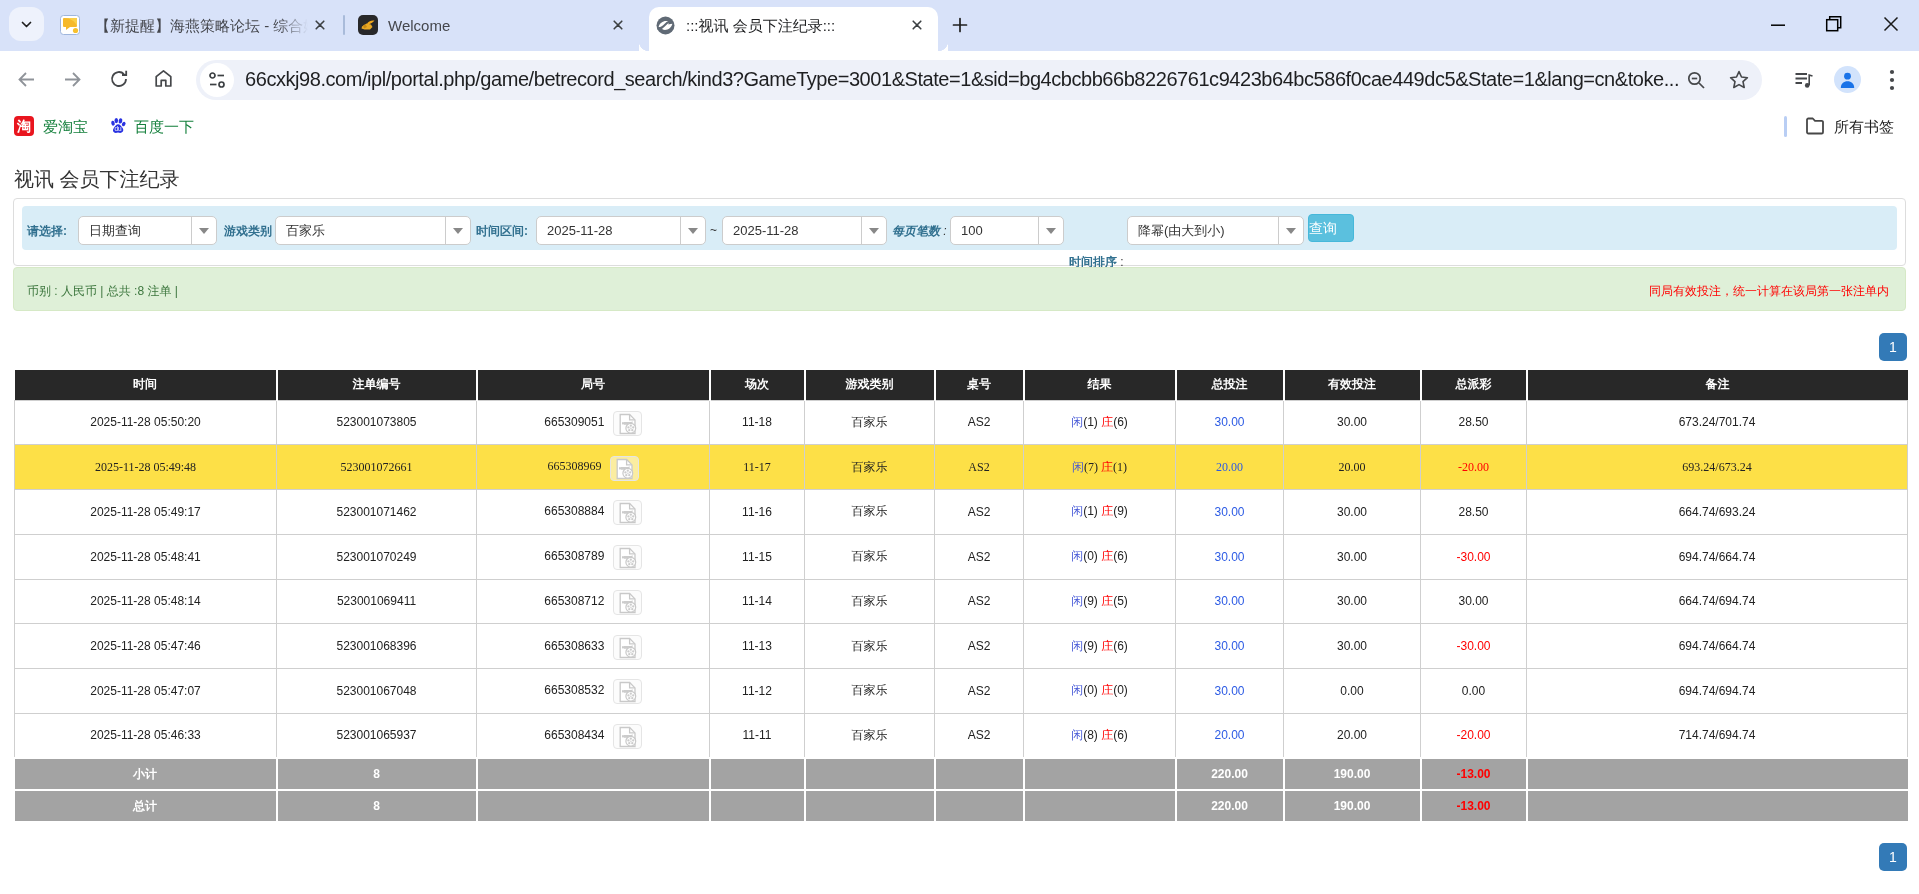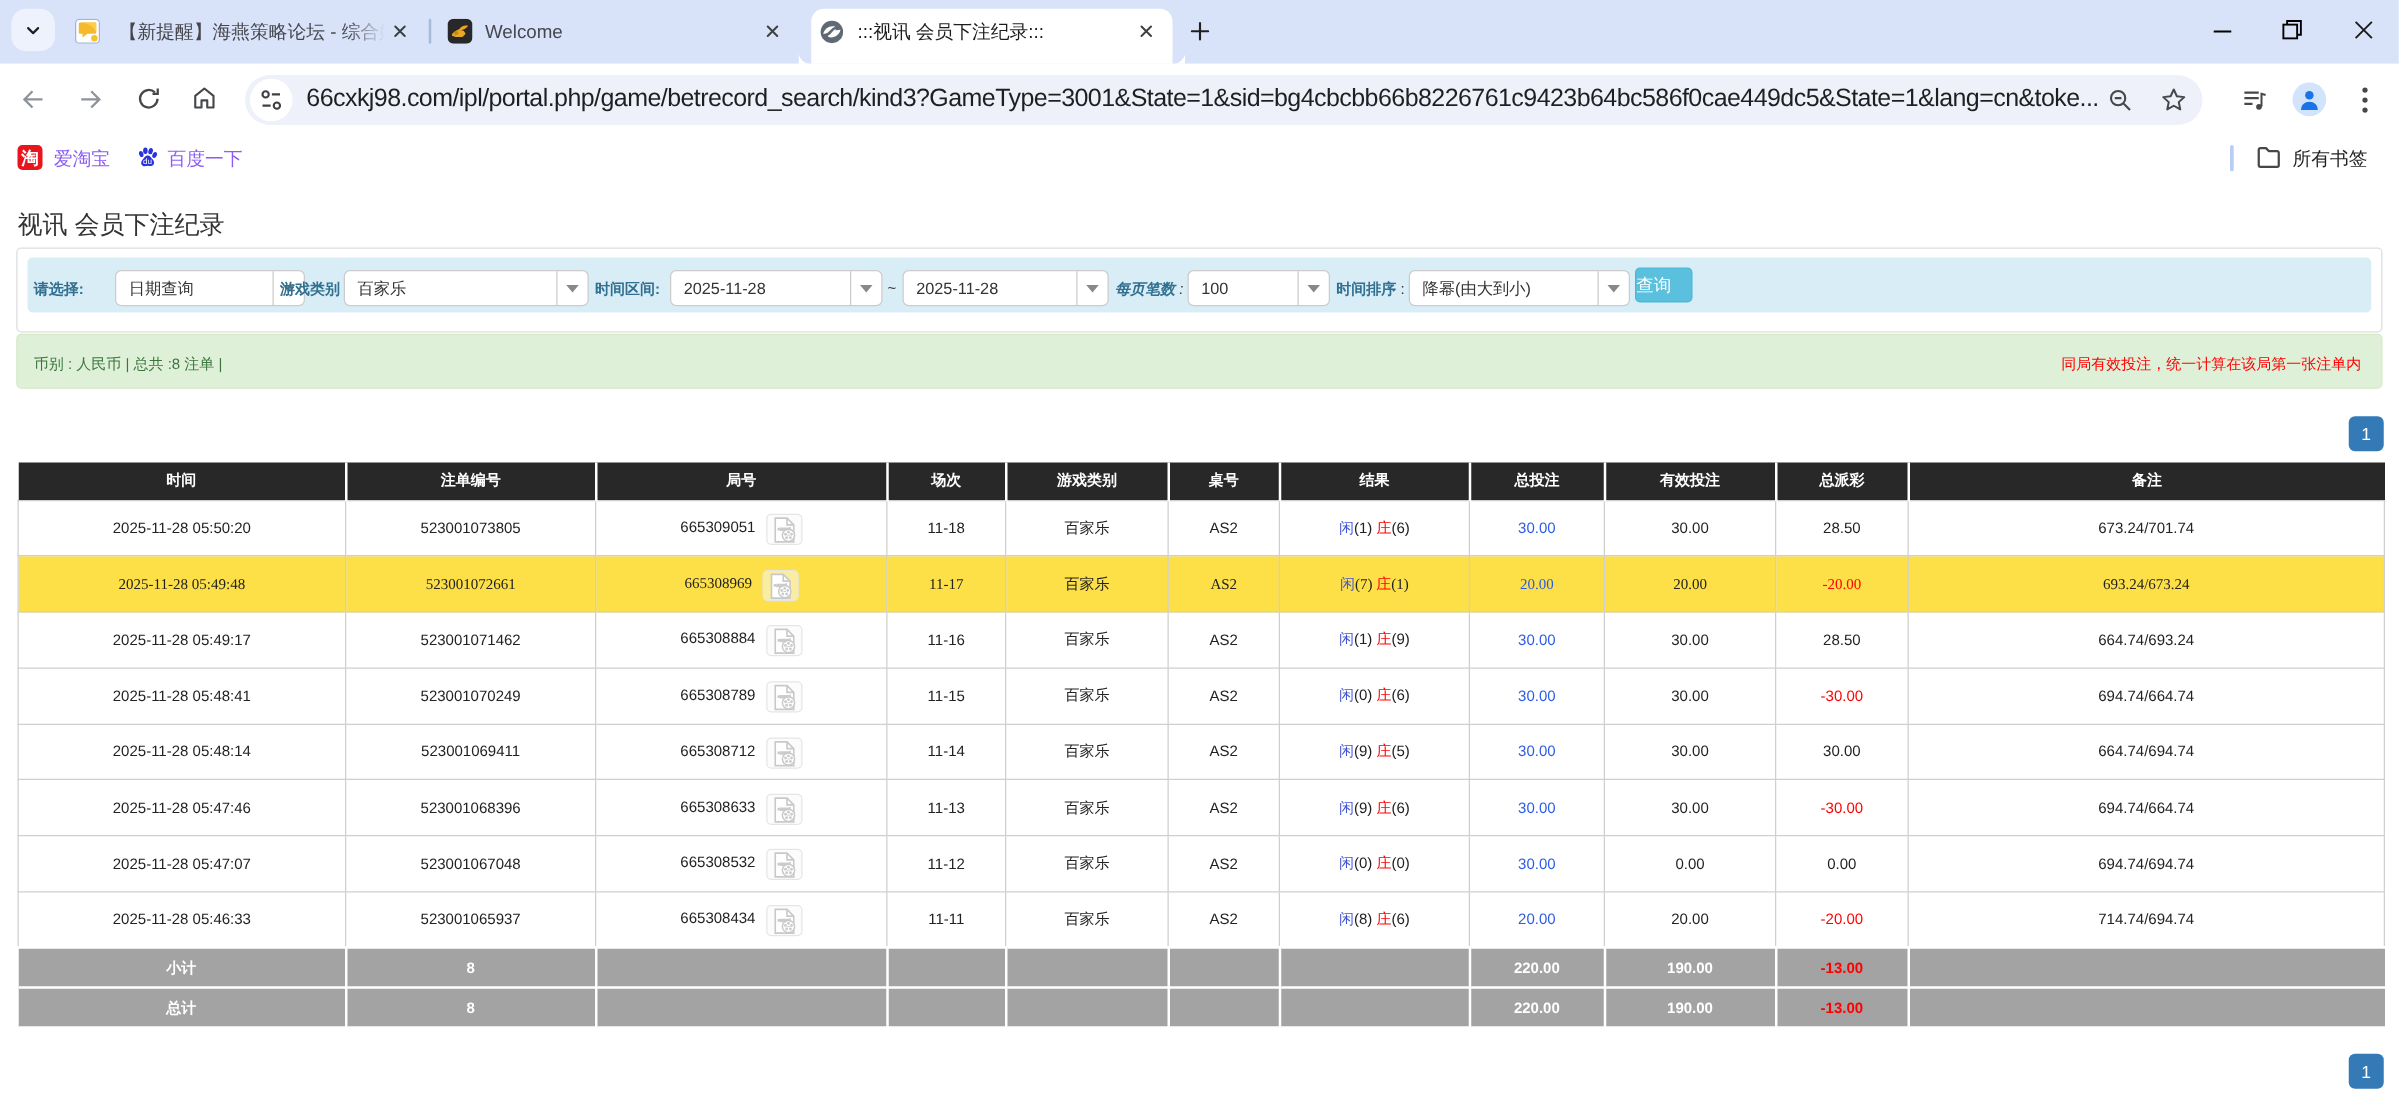--- a/index.html
+++ b/index.html
@@ -19,21 +19,21 @@
 .tabsep { position:absolute; top:15px; width:2px; height:20px; background:#a9bbda; border-radius:1px; }
 
 .winctl { position:absolute; top:0; }
 
 #toolbar { position:absolute; left:0; top:51px; width:1919px; height:56px; background:#fff; }
 #omnibox { position:absolute; left:196px; top:9px; width:1566px; height:40px; border-radius:20px; background:#eef1f9; }
 #tunecirc { position:absolute; left:4px; top:3px; width:34px; height:34px; border-radius:50%; background:#fff; }
 #urltxt { position:absolute; left:46px; top:8px; font-size:20px; color:#1e1f21; letter-spacing:-0.45px; white-space:nowrap; width:1437px; overflow:hidden;text-align:right; }
 
 #bookmarks { position:absolute; left:0; top:107px; width:1919px; height:39px; background:#fff; }
-.bmtxt { font-size:15px; color:#8b5cf6; }
+.bmtxt { font-size:15px; color:#15803d; }
 
 #pagetitle { position:absolute; left:14px; top:166px; font-size:20px; color:#333; }
 #filterwrap { position:absolute; left:13px; top:198px; width:1893px; height:68px; border:1px solid #ddd; border-radius:4px; background:#fff; }
 #filterbar { position:absolute; left:22px; top:206px; width:1875px; height:44px; background:#d9edf7; border-radius:4px; }
 .flabel { position:absolute; top:223px; font-size:12px; font-weight:bold; color:#31708f; white-space:nowrap; }
 .combo { position:absolute; top:216px; height:29px; background:#fff; border:1px solid #ccc; border-radius:5px; }
 .combo .ctext { position:absolute; left:10px; top:0; line-height:27px; font-size:13px; color:#333; white-space:nowrap; }
 .combo .carr { position:absolute; right:0; top:0; width:25px; height:27px; border-left:1px solid #ccc; }
 .combo .carr:after { content:""; position:absolute; left:7px; top:11px; width:0; height:0; border:5px solid transparent; border-top:6px solid #888; }
 #qbtn { position:absolute; left:1308px; top:214px; width:46px; height:28px; background:#5bc0de; border:1px solid #46b8da; border-radius:4px; color:#fff; font-size:14px; text-align:left; line-height:26px; }
@@ -185,21 +185,21 @@
   <div style="position:absolute;left:1784px;top:9px;width:3px;height:21px;border-radius:2px;background:#b9cef4;"></div>
   <svg style="position:absolute;left:1805px;top:10px;" width="20" height="18" viewBox="0 0 20 18">
       <path d="M2 15.2 V2.8 A1.3 1.3 0 0 1 3.3 1.5 H7.8 L10 3.8 H16.7 A1.3 1.3 0 0 1 18 5.1 V15.2 A1.3 1.3 0 0 1 16.7 16.5 H3.3 A1.3 1.3 0 0 1 2 15.2 Z" fill="none" stroke="#474747" stroke-width="1.8" stroke-linejoin="round"></path>
     </svg>
   <div class="bmtxt" style="position:absolute;left:1834px;top:11px;color:#1f1f1f;">所有书签</div>
 </div>
 <div id="pagetitle">视讯 会员下注纪录</div>
 <div id="filterwrap"></div>
 <div id="filterbar"></div>
 <div class="flabel" style="left:27px;">请选择:</div>
-<div class="combo" style="left:92px; width:152px;">
+<div class="combo" style="left:78px; width:139px;">
     <div class="ctext">日期查询</div>
     <div class="carr"></div>
   </div>
 <div class="flabel" style="left:224px;">游戏类别</div>
 <div class="combo" style="left:275px; width:196px;">
     <div class="ctext">百家乐</div>
     <div class="carr"></div>
   </div>
 <div class="flabel" style="left:476px;">时间区间:</div>
 <div class="combo" style="left:536px; width:170px;">
@@ -209,21 +209,21 @@
 <div class="flabel" style="left:710px; font-weight:normal; color:#333;">~</div>
 <div class="combo" style="left:722px; width:165px;">
     <div class="ctext">2025-11-28</div>
     <div class="carr"></div>
   </div>
 <div class="flabel" style="left:892px;font-style:italic;">每页笔数 <span style="font-weight:normal;color:#333;">:</span></div>
 <div class="combo" style="left:950px; width:114px;">
     <div class="ctext">100</div>
     <div class="carr"></div>
   </div>
-<div class="flabel" style="left:1069px;">时间排序 <span style="font-weight:normal;color:#333;">:</span></div>
+<div class="flabel" style="left:1069px;margin-top:31px;">时间排序 <span style="font-weight:normal;color:#333;">:</span></div>
 <div class="combo" style="left:1127px; width:177px;">
     <div class="ctext">降幂(由大到小)</div>
     <div class="carr"></div>
   </div>
 <div id="qbtn">查询</div>
 <div id="greenbar">
   <div class="lt">币别 : 人民币 | 总共 :8 注单 |</div>
   <div class="rt">同局有效投注，统一计算在该局第一张注单内</div>
 </div>
 <div class="pgbtn" style="left:1879px; top:333px;">1</div>

